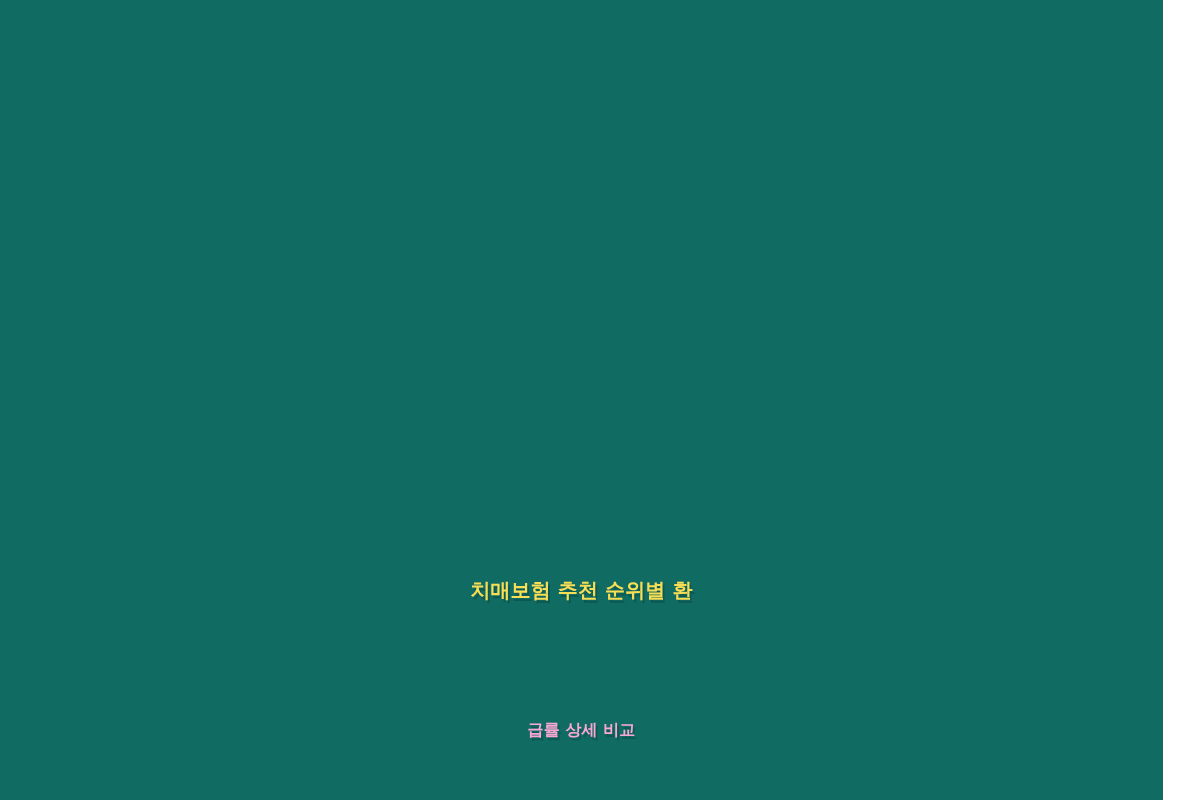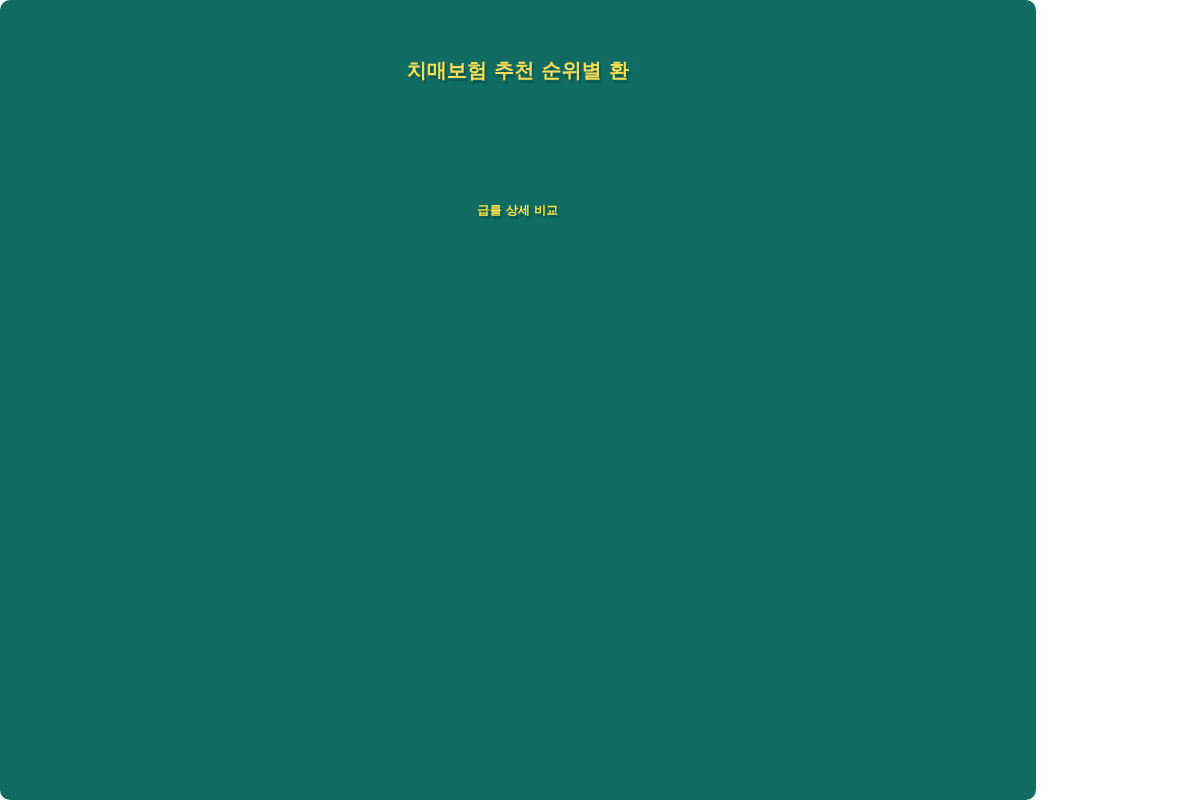--- a/index.html
+++ b/index.html
@@ -11,29 +11,28 @@
   body {
     width: 1200px;
     height: 800px;
     overflow: hidden;
     font-family: "Liberation Sans", "DejaVu Sans", sans-serif;
   }
 
   
   #banner {
     position: relative;
-    width: 1036px;
+    width: 1163px;
     height: 800px;
     box-sizing: border-box;
     display: flex;
-    align-items: flex-start;
+    align-items: flex-end;
     justify-content: center;
     background: #106b63;          
     overflow: hidden;
-    border-radius: 10px;
   }
 
   
   #headline-block {
     width: 1060px;
     margin: 0 auto;
     text-align: center;
     user-select: none;
   }
 
@@ -62,16 +61,16 @@
 </style>
 </head>
 <body>
 
 <div id="banner" style="background: rgb(16, 107, 99);">
 
   <div id="headline-block">
 
     <span class="headline-line line-1" style="color: rgb(247, 222, 85); text-shadow: rgba(5, 52, 48, 0.32) 2px 3px 0px; font-size: 20px;">치매보험 추천 순위별 환</span>
 
-    <span class="headline-line line-2" style="color: #fde047; text-shadow: rgba(5, 52, 48, 0.32) 2px 3px 0px; font-size: 12px;">급률 상세 비교</span>
+    <span class="headline-line line-2" style="color: #f9a8d4; text-shadow: rgba(5, 52, 48, 0.32) 2px 3px 0px; font-size: 16px;">급률 상세 비교</span>
 
   </div>
 </div>
 
 </body></html>

